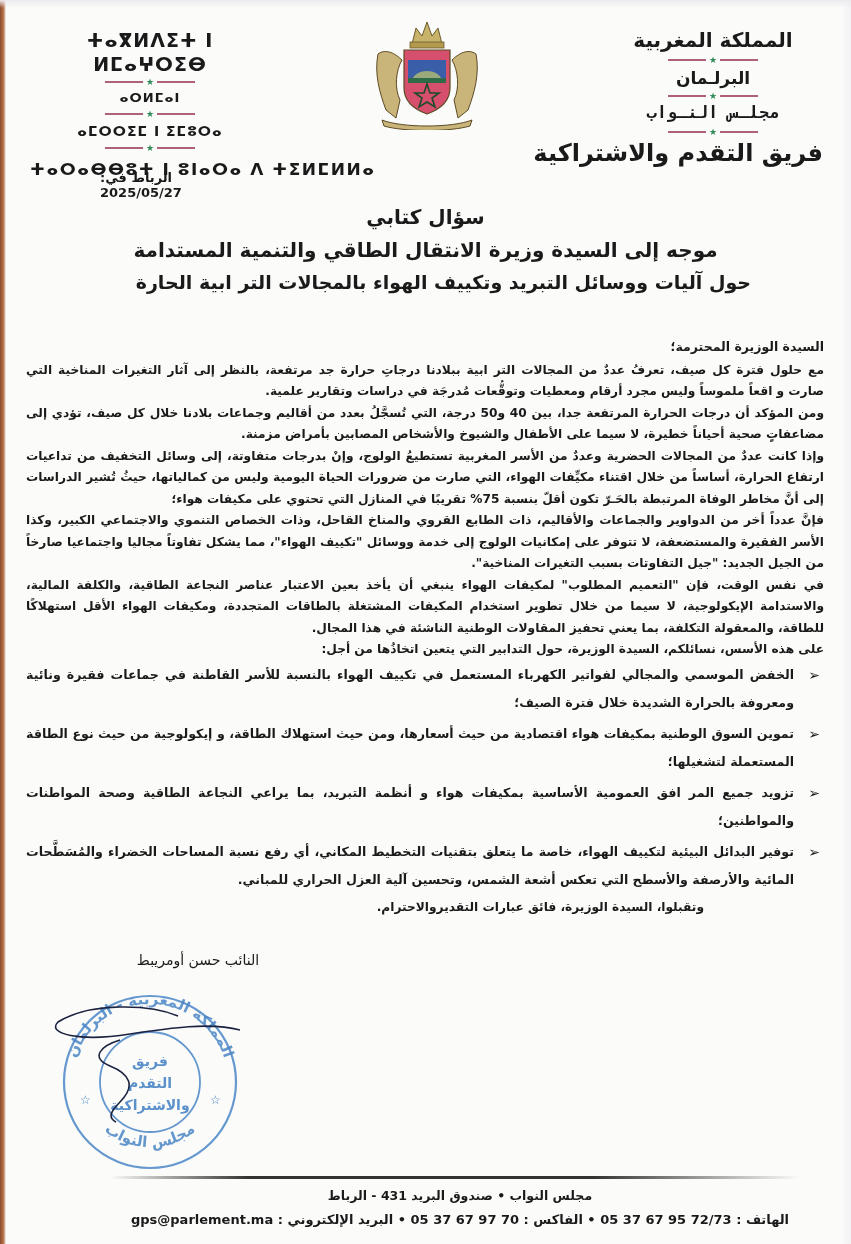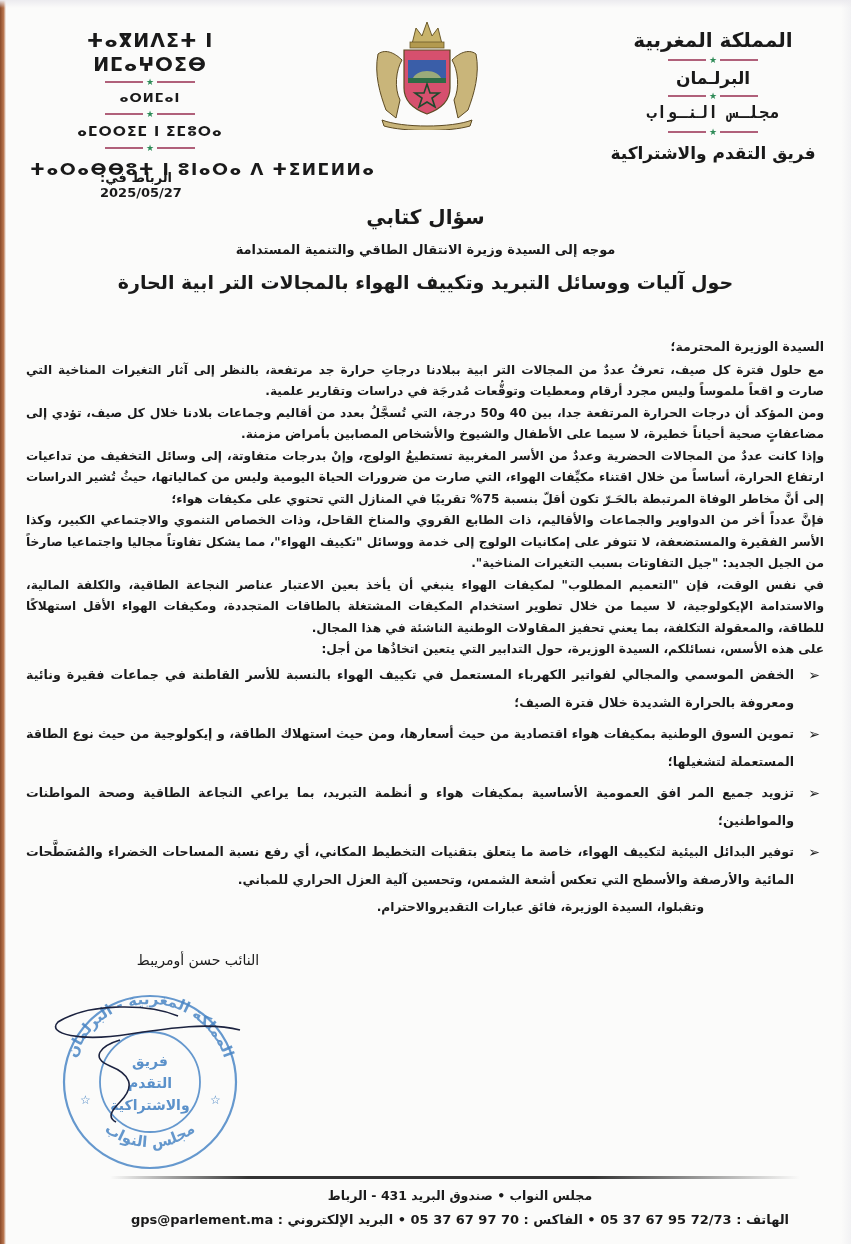--- a/index.html
+++ b/index.html
@@ -20,21 +20,21 @@
   .top-shadow { position: absolute; left: 0; top: 0; width: 851px; height: 8px; background: linear-gradient(#ecebef, rgba(255,255,255,0)); }
 
   
   .hdr-ar {
     position: absolute; right: 28px; top: 26px; width: 220px;
     direction: rtl; text-align: center; font-weight: bold;
   }
   .hdr-ar .l1 { font-size: 20px; letter-spacing: 0.5px; line-height: 28px; }
   .hdr-ar .l2 { font-size: 17px; line-height: 24px; }
   .hdr-ar .l3 { font-size: 17px; line-height: 24px; font-family: Liberation Mono, monospace; }
-  .hdr-ar .l4 { font-size: 17px; line-height: 30px; white-space: nowrap; }
+  .hdr-ar .l4 { font-size: 24px; line-height: 30px; white-space: nowrap; }
 
   .hdr-tz {
     position: absolute; left: 30px; top: 28px; width: 240px;
     text-align: center; font-weight: bold;
   }
   .hdr-tz .l1 { font-size: 19px; line-height: 24px; letter-spacing: 1px; }
   .hdr-tz .l2 { font-size: 13px; line-height: 20px; letter-spacing: 1px; }
   .hdr-tz .l3 { font-size: 14px; line-height: 22px; letter-spacing: 1px; }
   .hdr-tz .l4 { font-size: 17px; line-height: 30px; letter-spacing: 1.5px; white-space: nowrap; text-align: center; }
 
@@ -46,22 +46,22 @@
     position: absolute; left: 100px; top: 170px; width: 130px;
     direction: rtl; text-align: left; font-size: 13px; font-weight: bold;
   }
 
   
   .emblem { position: absolute; left: 372px; top: 14px; width: 110px; height: 116px; }
 
   
   .titles { position: absolute; left: 100px; top: 200px; width: 651px; direction: rtl; text-align: center; font-weight: bold; }
   .titles .t1 { font-size: 20px; line-height: 34px; }
-  .titles .t2 { font-size: 13px; line-height: 32px; }
-  .titles .t3 { font-size: 19px; line-height: 32px; }
+  .titles .t2 { font-size: 20px; line-height: 32px; }
+  .titles .t3 { font-size: 19px; line-height: 32px; text-align: right; }
 
   
   .body-text {
     position: absolute; left: 26px; top: 336px; width: 798px;
     direction: rtl; text-align: justify; font-weight: bold;
     font-size: 12.2px; line-height: 21.5px;
   }
   .body-text p { margin: 0; }
   .body-text .salute { font-size: 12.5px; margin-bottom: 2px; }
   .bullets { margin: 0; padding: 0; list-style: none; }

